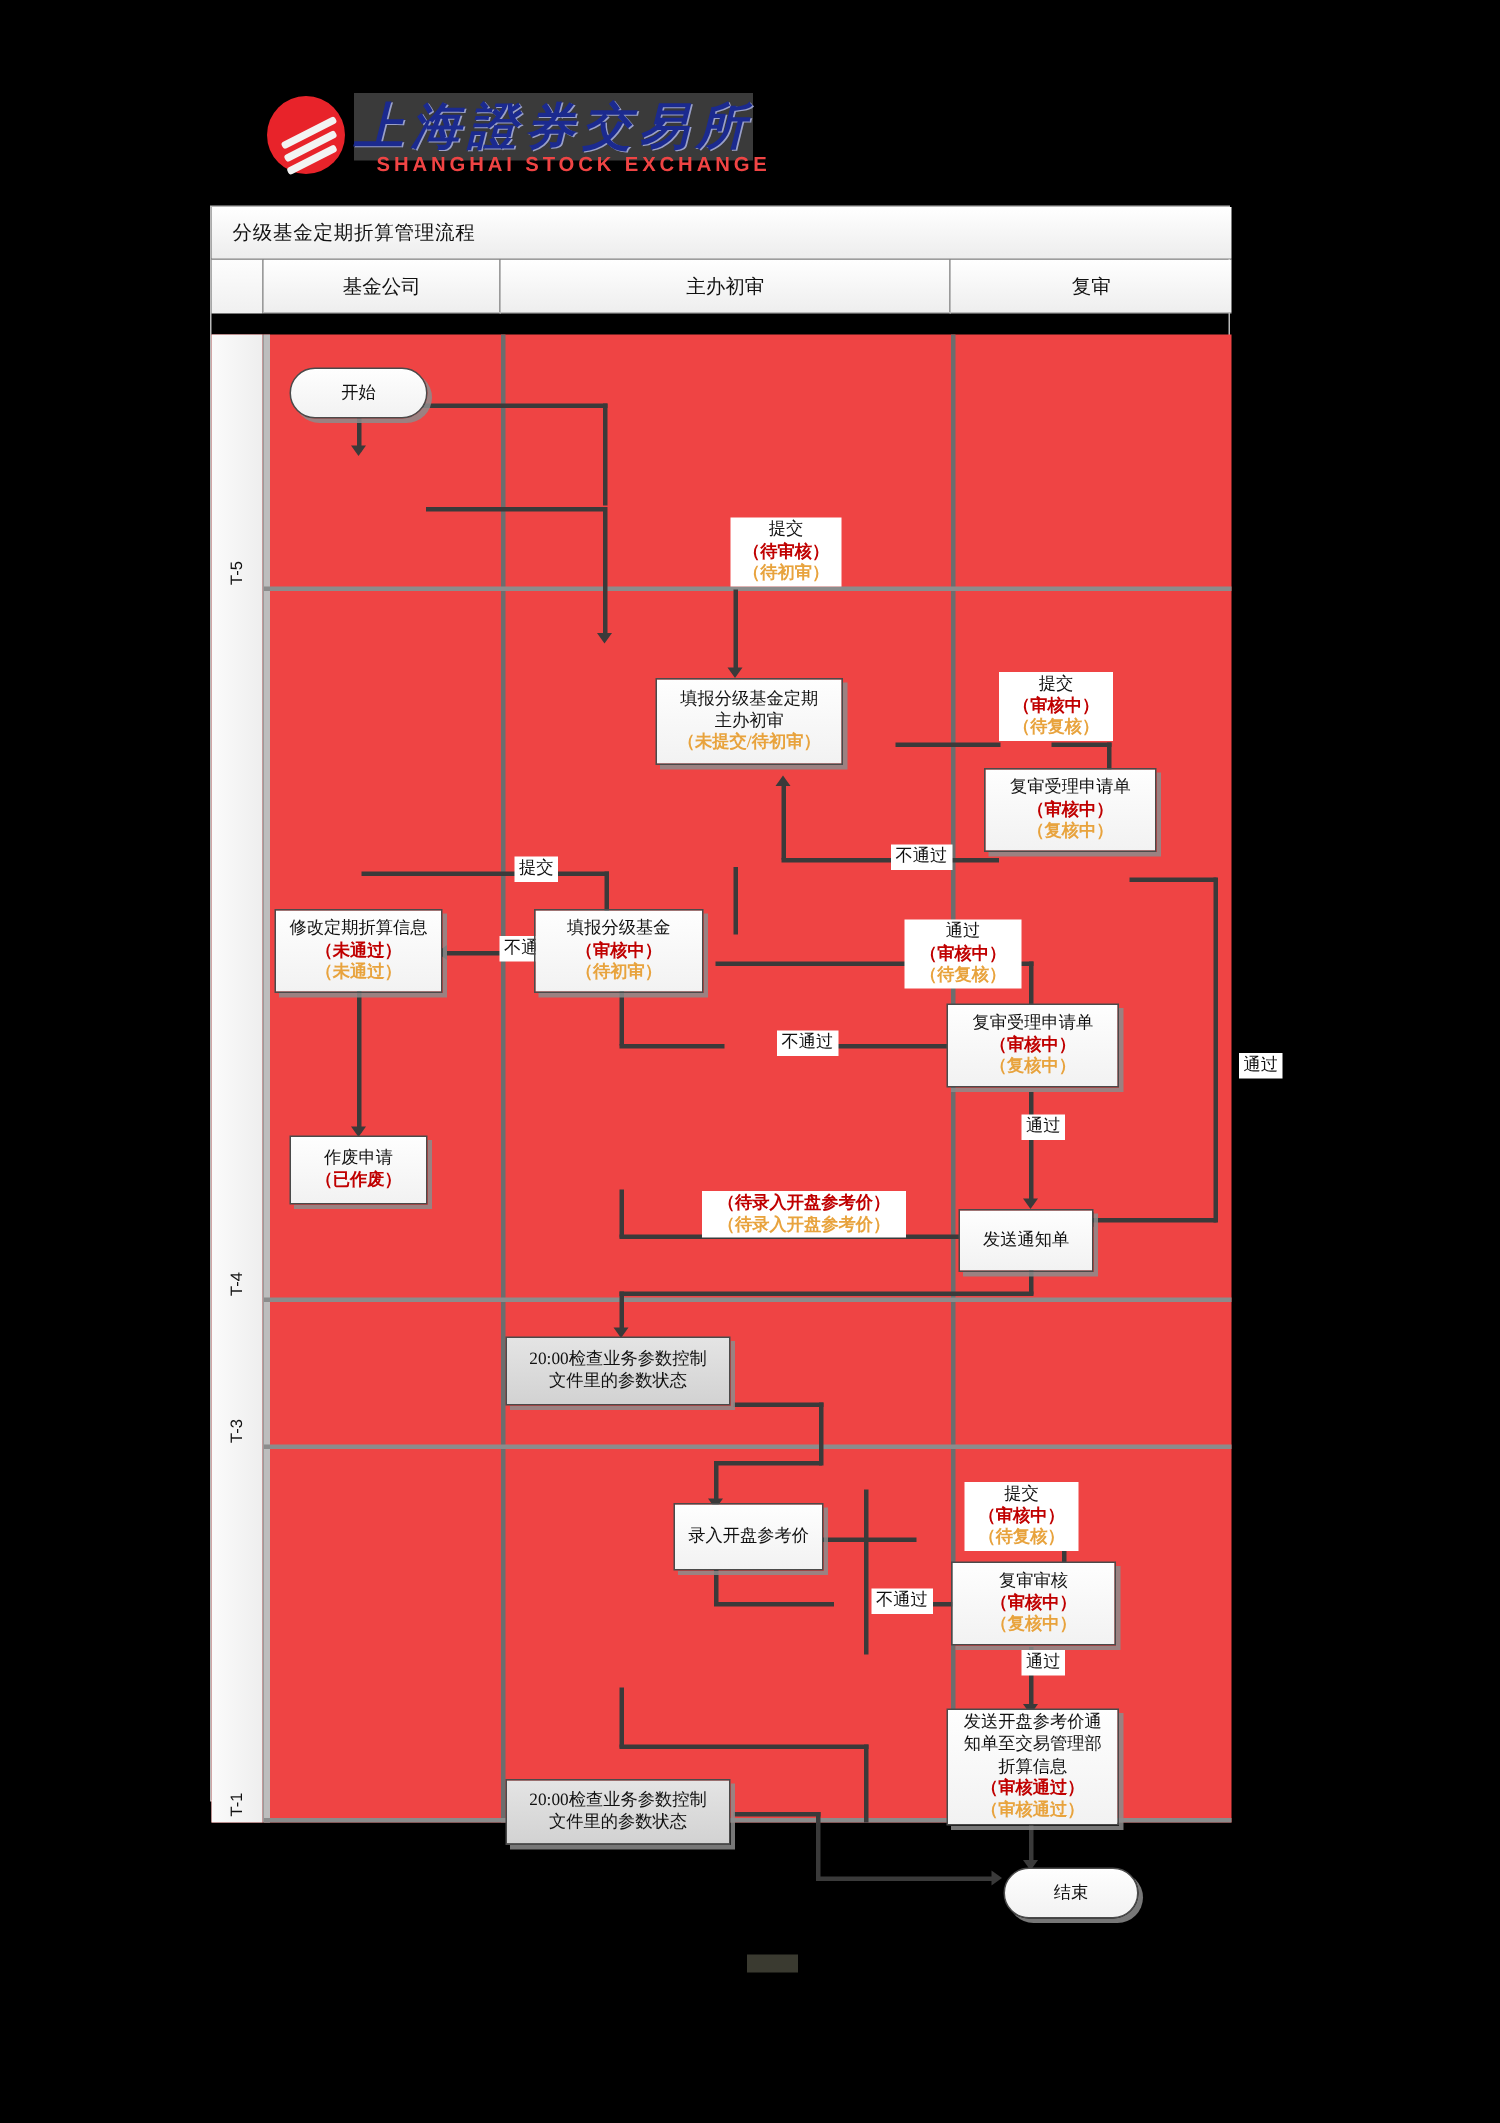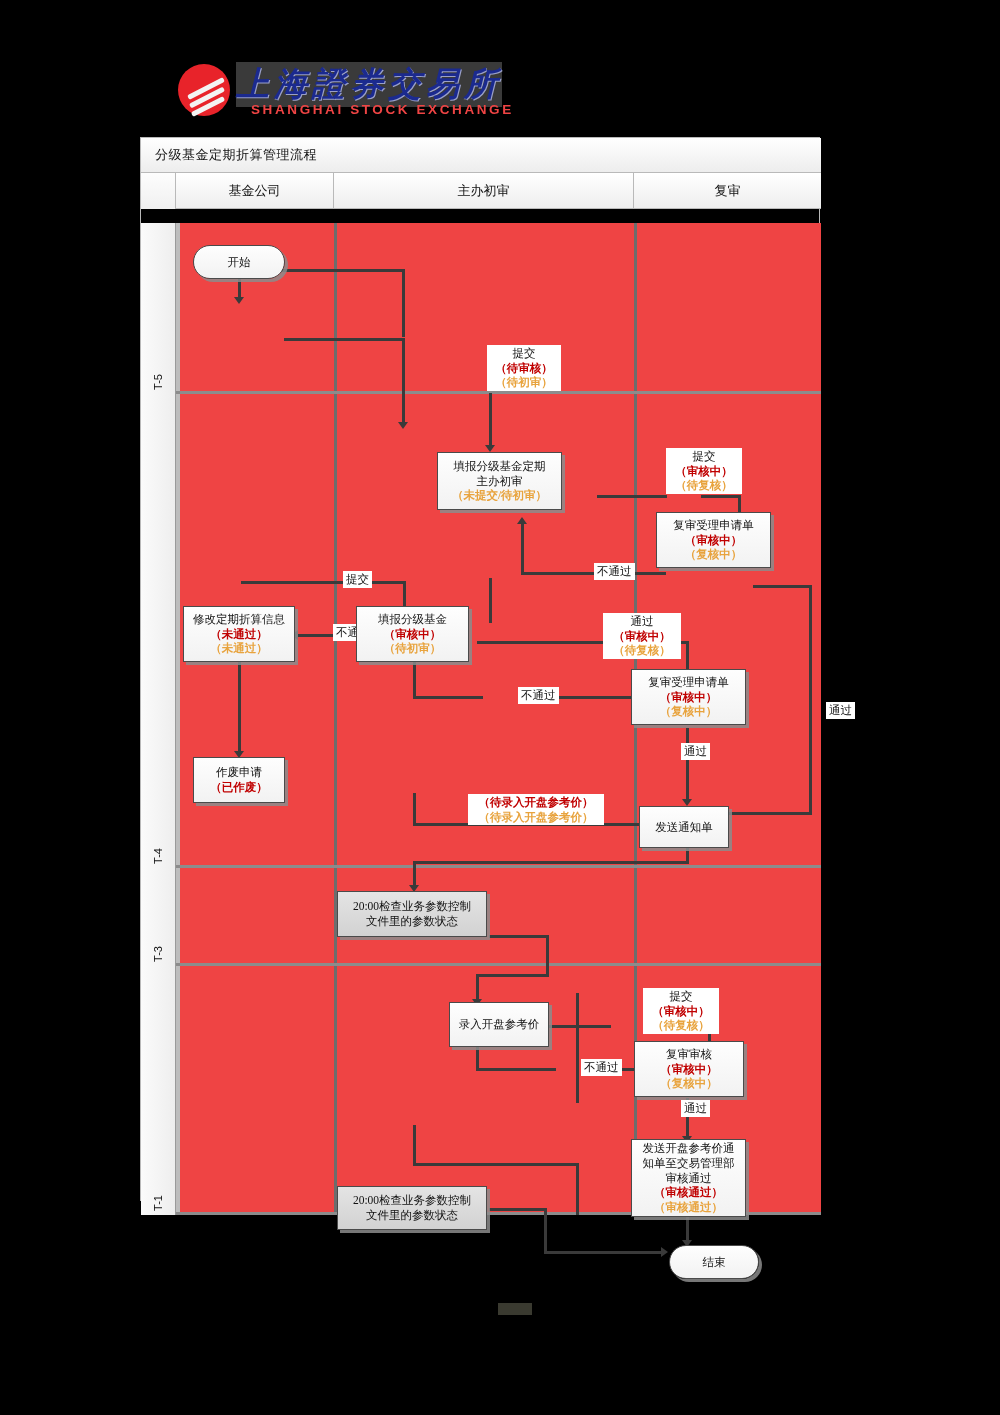--- a/index.html
+++ b/index.html
@@ -344,21 +344,21 @@
       <div class="l1">复审审核</div>
       <div class="red">（审核中）</div>
       <div class="org">（复核中）</div>
     </div>
 
     <div class="lab" style="left:508px;top:877px;">通过</div>
 
     <div class="node" style="left:490px;top:916px;width:115px;height:78px;">
       <div class="l1">发送开盘参考价通</div>
       <div class="l1">知单至交易管理部</div>
-      <div class="l1">审核通过</div>
+      <div class="l1">折算信息</div>
       <div class="red">（审核通过）</div>
       <div class="org">（审核通过）</div>
     </div>
 
     <div class="node gray" style="left:196px;top:963px;width:150px;height:44px;">
       <div class="l1">20:00检查业务参数控制</div>
       <div class="l1">文件里的参数状态</div>
     </div>
 
     <div class="node term" style="left:528px;top:1022px;width:90px;height:34px;">

